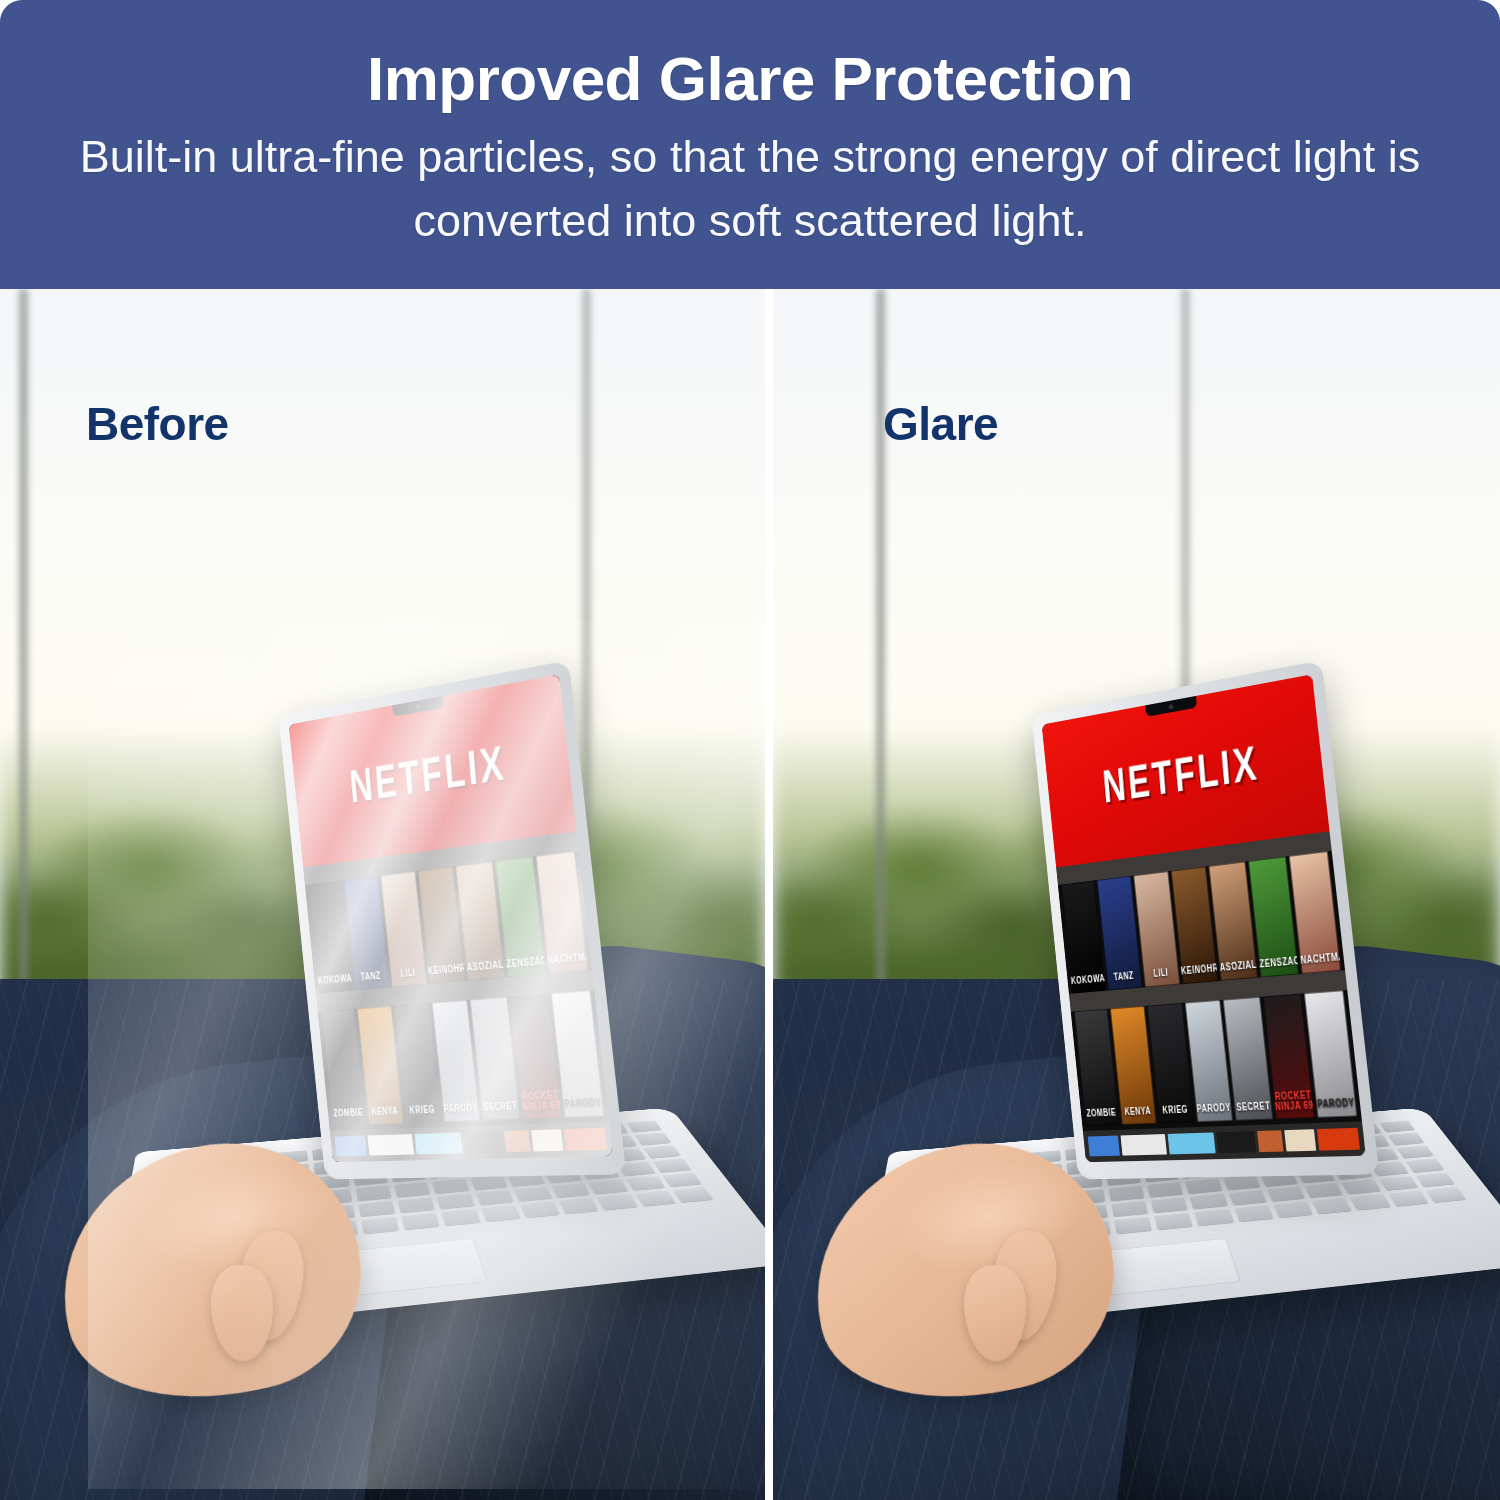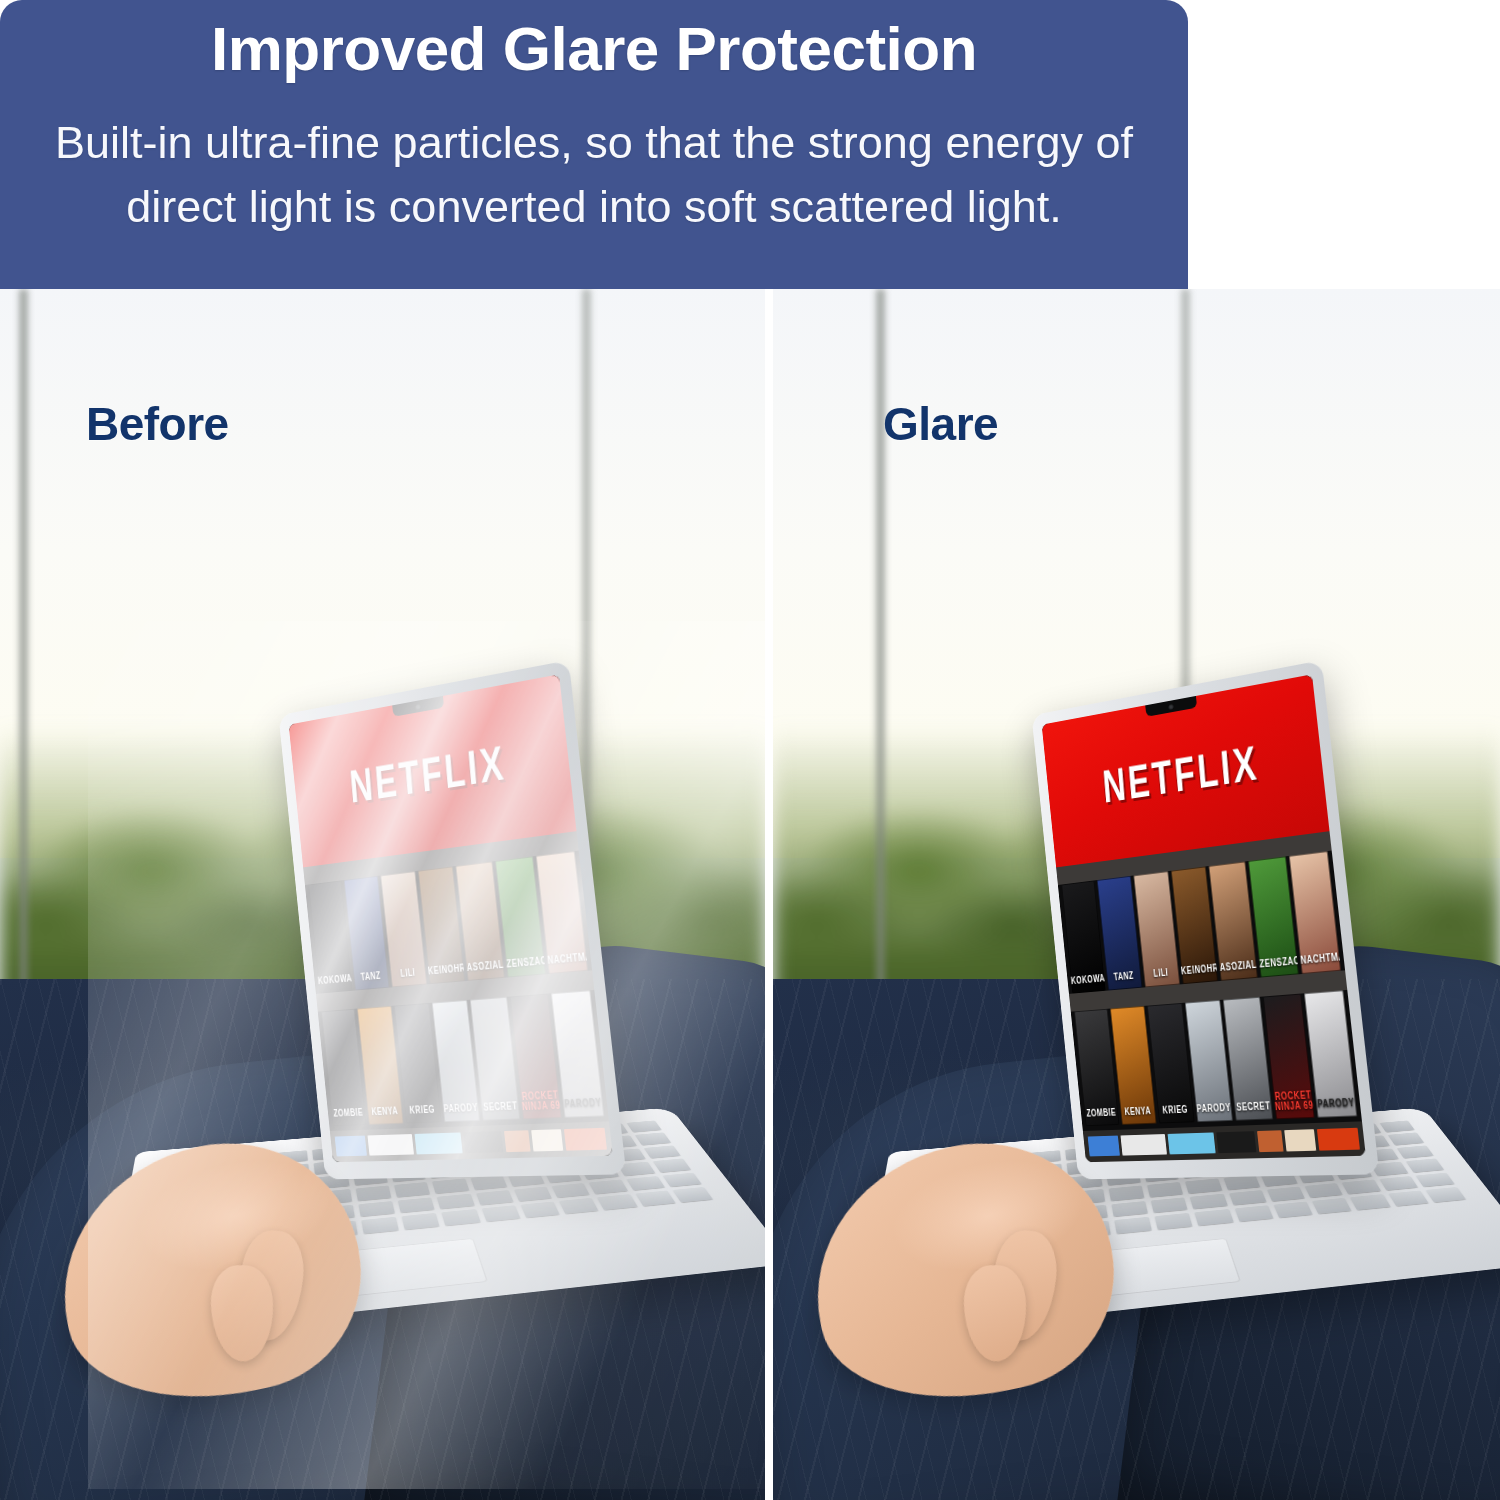--- a/index.html
+++ b/index.html
@@ -6,46 +6,46 @@
   html, body {
     width:1500px; height:1500px;
     background:#ffffff;
     font-family:"Liberation Sans", sans-serif;
     overflow:hidden;
   }
   .page { position:relative; width:1500px; height:1500px; background:#fff; }
 
   
   .header {
-    position:absolute; left:0; top:0; width:1188px; height:289px;
+    position:absolute; left:0; top:0; width:1500px; height:289px;
     background:#41548f;
     border-top-left-radius:22px; border-top-right-radius:22px;
     display:flex; flex-direction:column;
     align-items:center; justify-content:flex-start;
-    padding-top:14px;
+    padding-top:44px;
     z-index:40;
   }
   .header-title {
     color:#ffffff;
     font-size:62px;
     font-weight:bold;
     letter-spacing:-0.5px;
     line-height:1.12;
     text-align:center;
     white-space:nowrap;
     text-shadow:0 1px 2px rgba(20,30,60,.25);
   }
   .header-subtitle {
     color:#f7f8fc;
     font-size:45px;
     font-weight:500;
     line-height:1.42;
     text-align:center;
     max-width:1400px;
-    margin-top:28px;
+    margin-top:12px;
     text-shadow:0 1px 2px rgba(20,30,60,.2);
   }
 
   
   .panels {
     position:absolute; left:0; top:289px; width:1500px; height:1211px;
     display:flex; background:#ffffff;
   }
   .panel {
     position:relative; height:1211px; overflow:hidden; background:#eef1f6;

